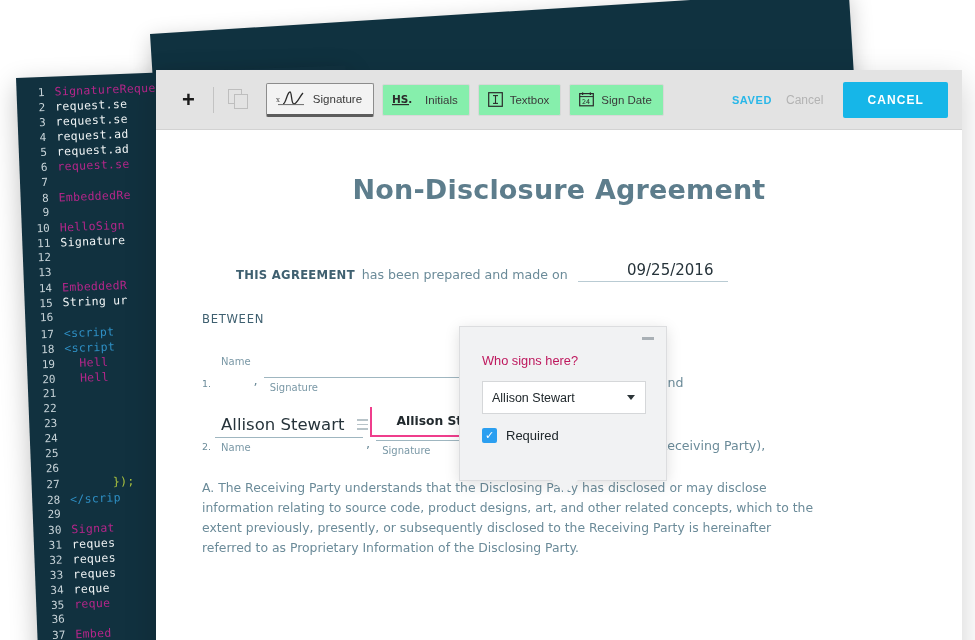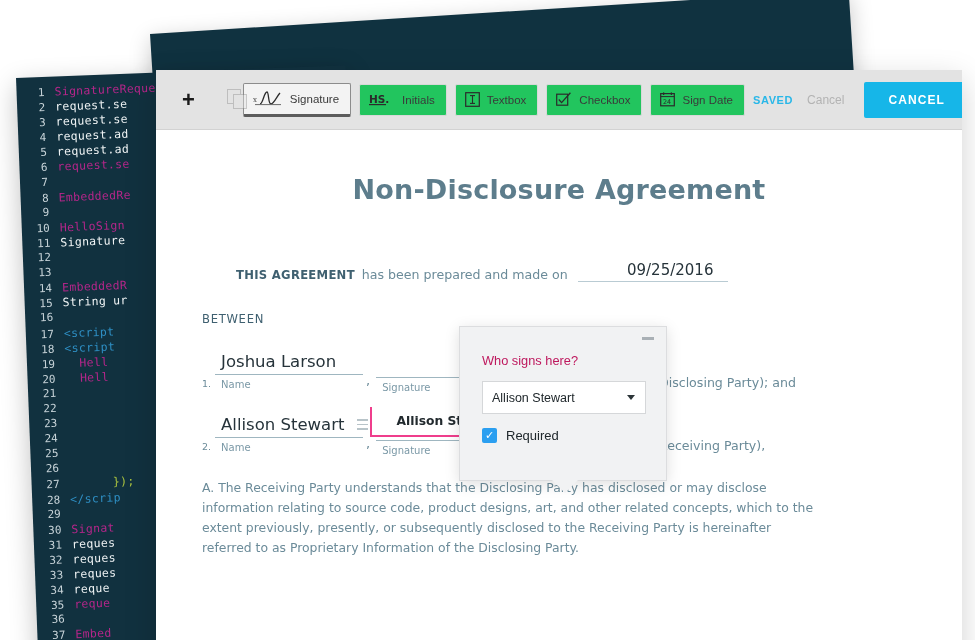--- a/index.html
+++ b/index.html
@@ -130,21 +130,21 @@
   }
   .tb-copy::before { left: 0; top: 0; }
   .tb-copy::after  { left: 6px; top: 5px; background: #e3e3e3; }
 
   .tool-btn {
     display: flex;
     align-items: center;
     gap: 7px;
     height: 32px;
     padding: 0 11px 0 9px;
-    background: #22c55e;
+    background: #86efac;
     border: 1px solid #d8d8d8;
     border-radius: 2px;
     margin-right: 8px;
     cursor: pointer;
     font-size: 11.5px;
     color: #3a3a3a;
     white-space: nowrap;
   }
   .tool-btn.active {
     background: #f3f3f3;
@@ -528,29 +528,20 @@
           <svg width="15" height="15" viewBox="0 0 15 15">
             <rect x="0.7" y="0.7" width="13.6" height="13.6" fill="none" stroke="#2b2b2b" stroke-width="1.2"></rect>
             <line x1="5" y1="3.6" x2="10" y2="3.6" stroke="#2b2b2b" stroke-width="1.1"></line>
             <line x1="7.5" y1="3.6" x2="7.5" y2="11.4" stroke="#2b2b2b" stroke-width="1.1"></line>
             <line x1="5" y1="11.4" x2="10" y2="11.4" stroke="#2b2b2b" stroke-width="1.1"></line>
           </svg>
         </span>
         <span>Textbox</span>
       </div>
 
-      <div class="tool-btn">
-        <span class="ticon">
-          <svg width="16" height="15" viewBox="0 0 16 15">
-            <rect x="0.7" y="2.2" width="11" height="11" fill="none" stroke="#2b2b2b" stroke-width="1.2"></rect>
-            <path d="M2.8,7.5 L5.6,10.6 L14.4,0.8" stroke="#2b2b2b" stroke-width="1.3" fill="none"></path>
-          </svg>
-        </span>
-        <span>Checkbox</span>
-      </div>
 
       <div class="tool-btn">
         <span class="ticon">
           <svg width="15" height="15" viewBox="0 0 15 15">
             <rect x="0.7" y="1.6" width="13.6" height="12.2" fill="none" stroke="#2b2b2b" stroke-width="1.2"></rect>
             <line x1="0.7" y1="4.6" x2="14.3" y2="4.6" stroke="#2b2b2b" stroke-width="1"></line>
             <line x1="3.6" y1="0.4" x2="3.6" y2="3" stroke="#2b2b2b" stroke-width="1.3"></line>
             <line x1="11.4" y1="0.4" x2="11.4" y2="3" stroke="#2b2b2b" stroke-width="1.3"></line>
             <text x="3" y="12.2" font-size="6.4" fill="#2b2b2b" font-family="DejaVu Sans, sans-serif">24</text>
           </svg>
@@ -575,23 +566,20 @@
         <span class="date-field">
           <span class="date-val">09/25/2016</span>
         </span>
       </div>
 
       <div class="section-head">BETWEEN</div>
 
       <div class="party-row">
         <span class="party-num">1.</span>
         <span class="field-group">
-          <span class="field-line name-blank" style="display:block;">
-            <span class="field-name-val">Joshua Larson</span>
-          </span>
           <span class="field-cap" style="display:block;">Name</span>
         </span>
         <span class="comma">,</span>
         <span class="field-group">
           <span class="field-line sig-blank" style="display:block; height:26px;"></span>
           <span class="field-cap" style="display:block;">Signature</span>
         </span>
         <span class="comma">,</span>
         <span class="party-tail">(the Disclosing Party); and</span>
       </div>

